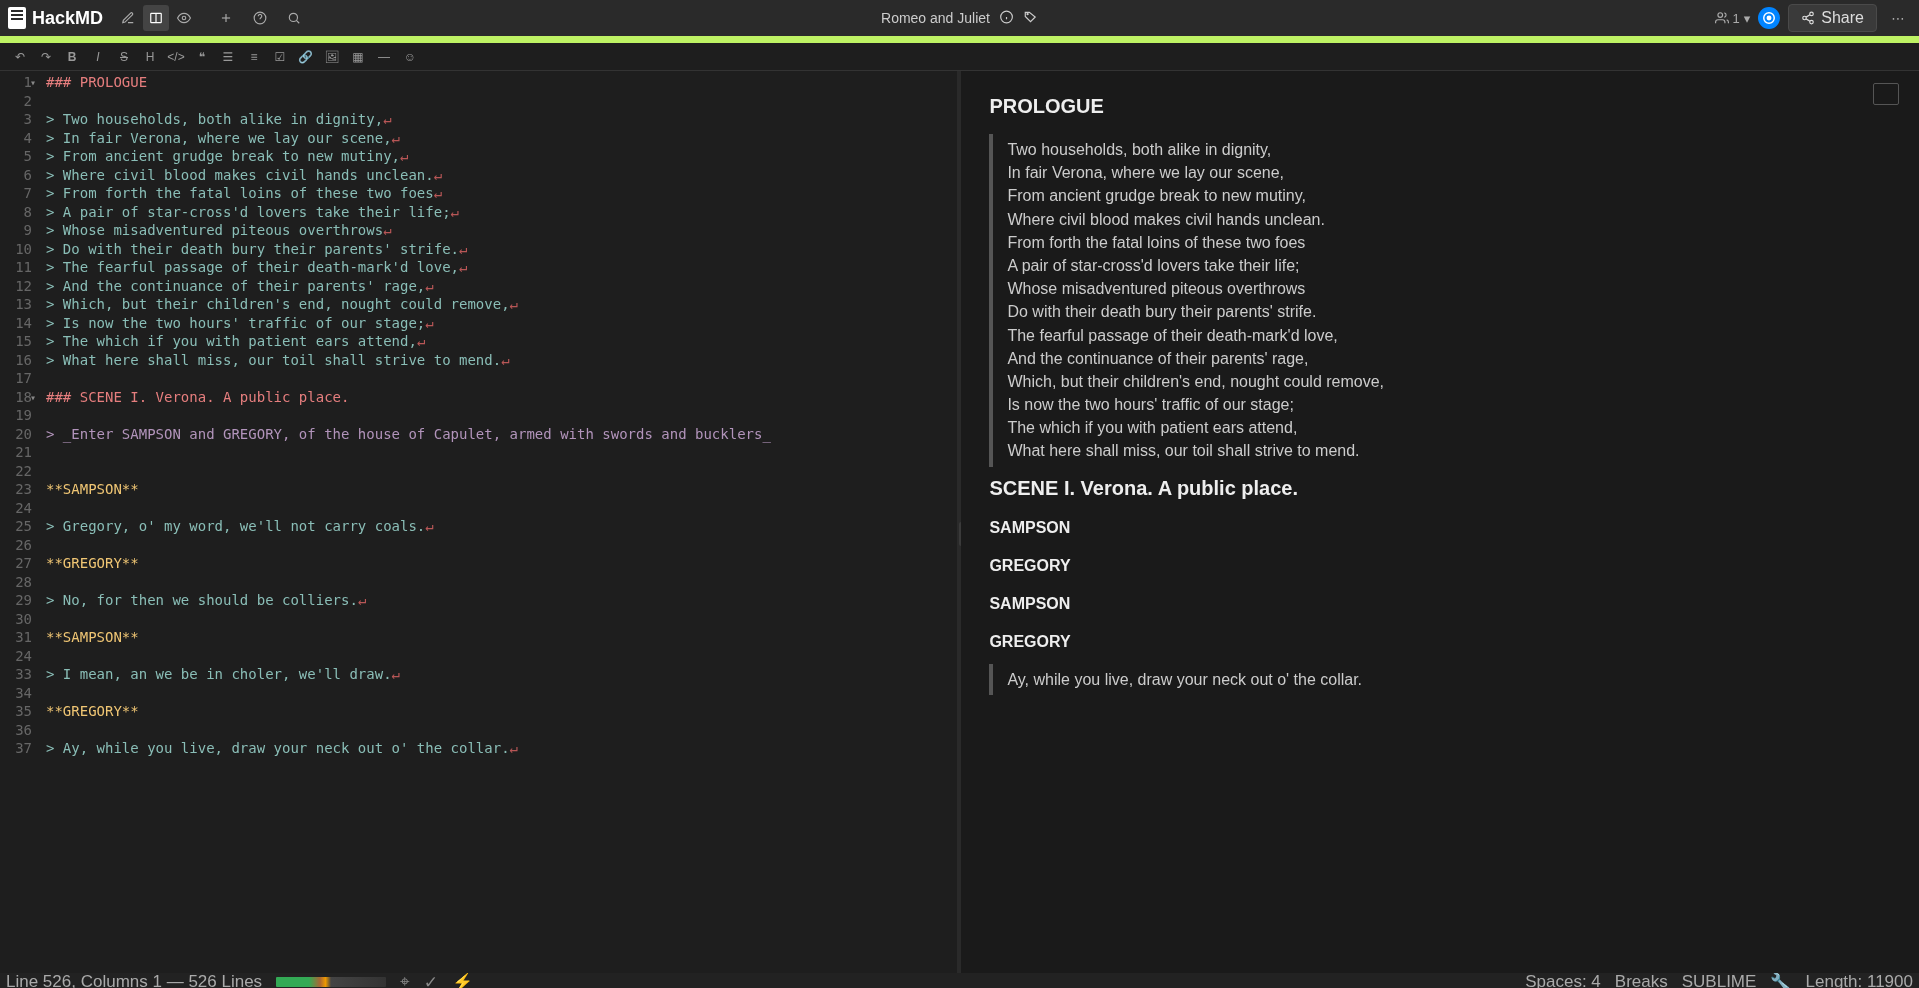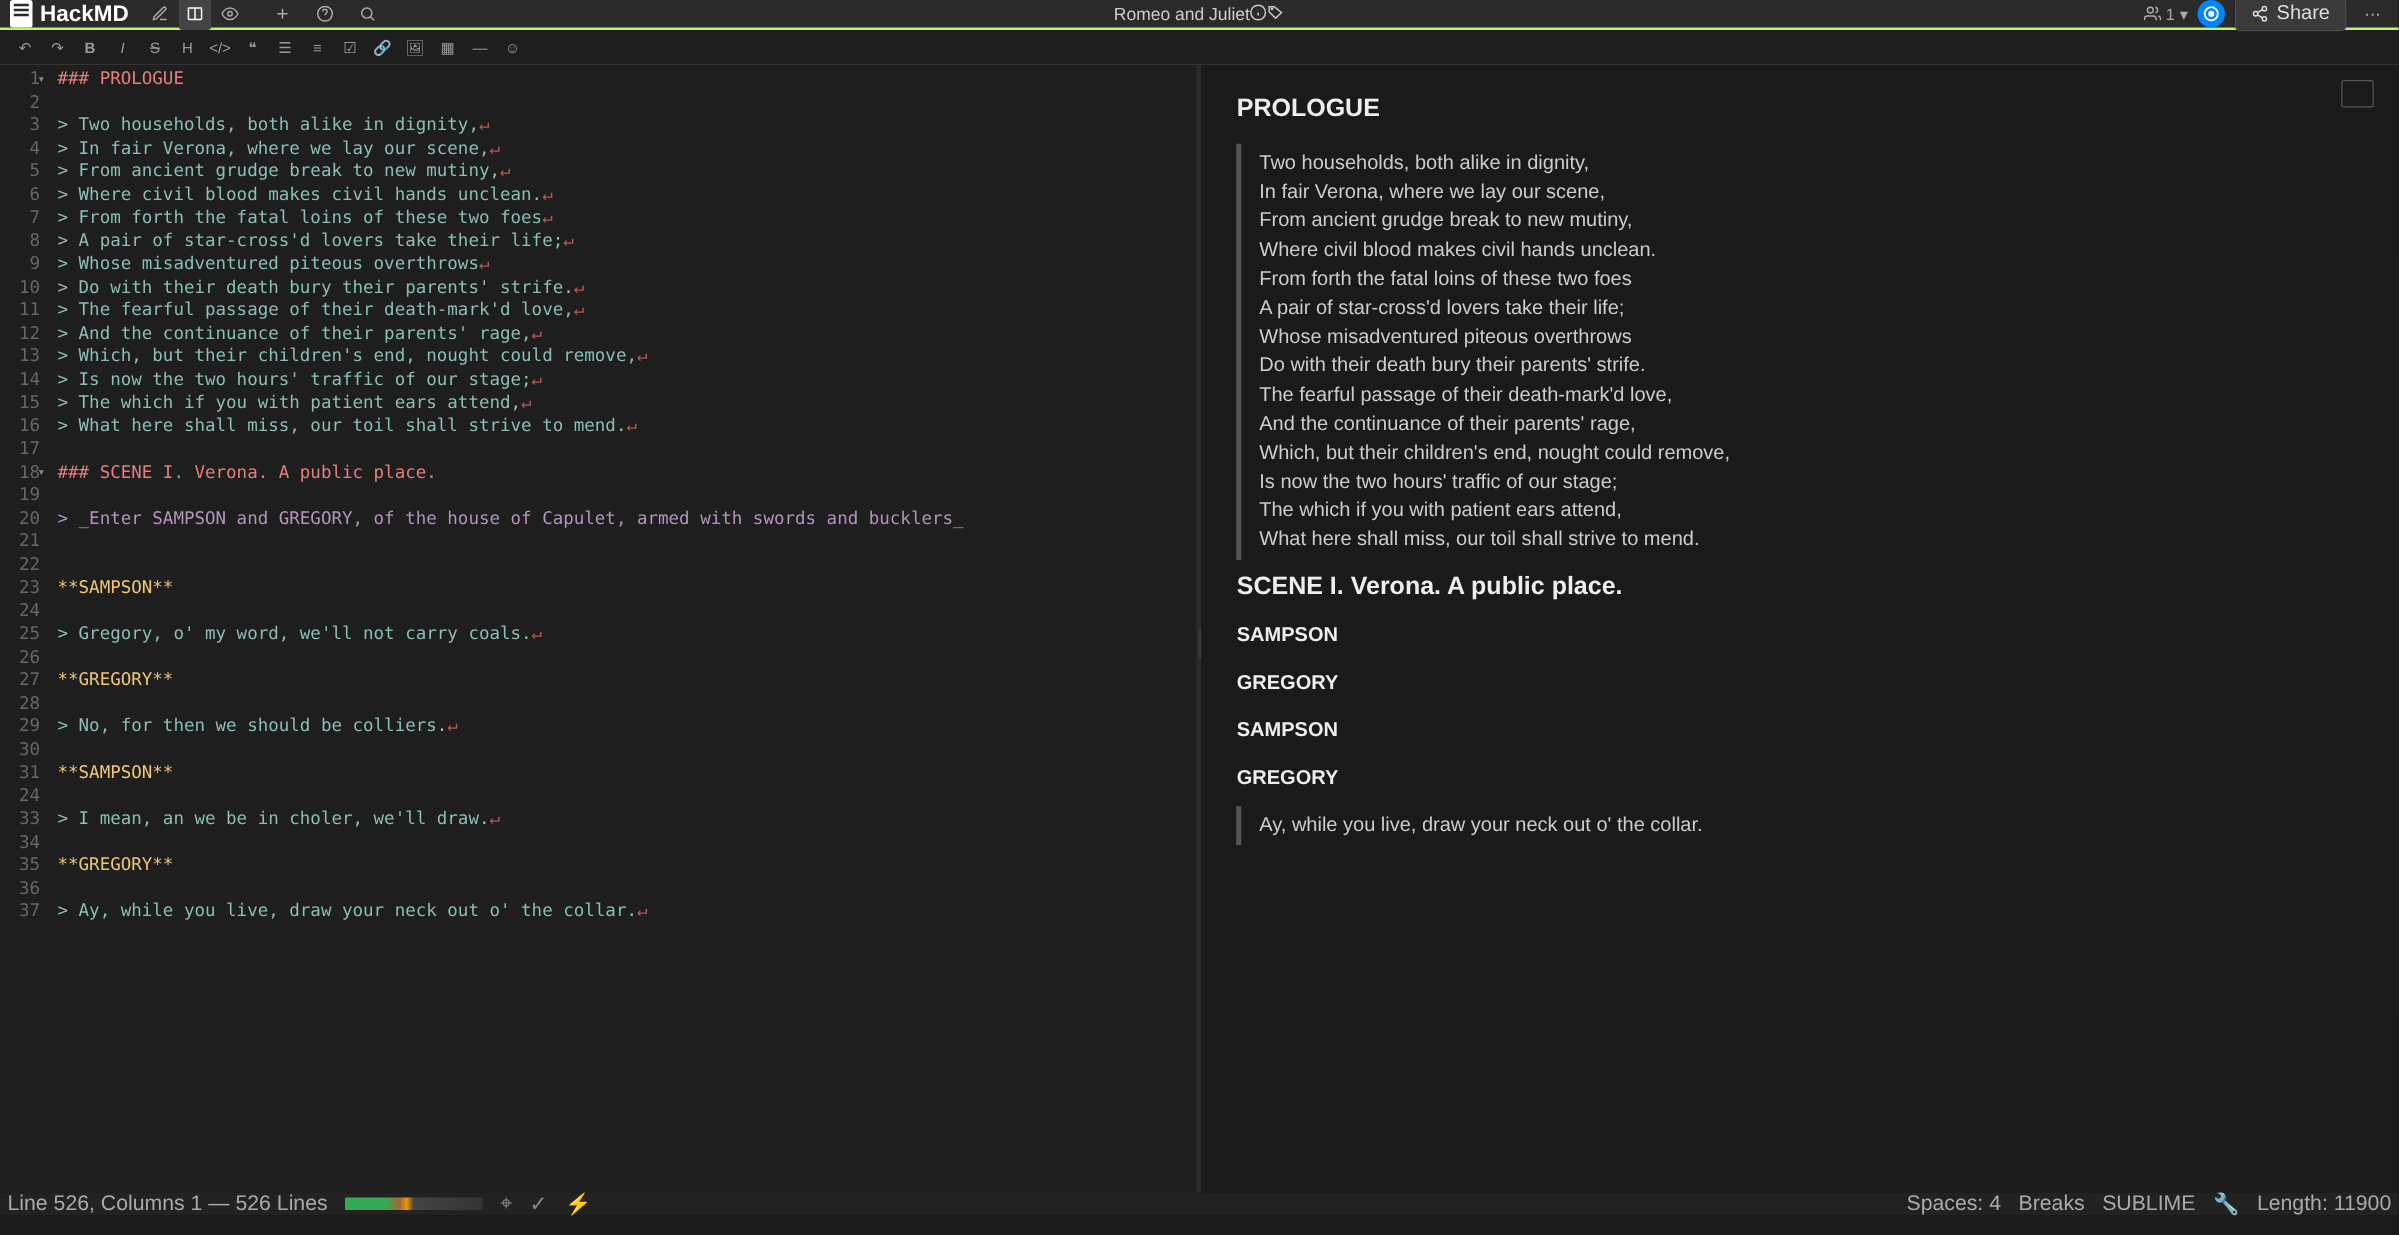--- a/index.html
+++ b/index.html
@@ -1,25 +1,25 @@
 <!DOCTYPE html>
 <html><head>
 <meta charset="utf-8">
 <style>
 * { margin: 0; padding: 0; box-sizing: border-box; }
 body { font-family: -apple-system, BlinkMacSystemFont, "Segoe UI", sans-serif; background: #1a1a1a; color: #ccc; overflow: hidden; width: 1919px; height: 988px; }
-.topbar { height: 24px; background: #2a2a2a; display: flex; align-items: center; padding: 0 8px; border-bottom: 2px solid #bef264; }
+.topbar { height: 43px; background: #2a2a2a; display: flex; align-items: center; padding: 0 8px; border-bottom: 7px solid #bef264; }
 .logo { display: flex; align-items: center; font-weight: bold; color: #fff; font-size: 18px; gap: 6px; margin-right: 12px; }
 .logo-icon { width: 18px; height: 22px; background: #fff; border-radius: 2px; position: relative; }
 .logo-icon::before { content: ""; position: absolute; top: 3px; left: 3px; right: 3px; height: 2px; background: #2a2a2a; box-shadow: 0 4px 0 #2a2a2a, 0 8px 0 #2a2a2a; }
 .view-btns { display: flex; gap: 2px; margin-right: 12px; }
 .view-btn { width: 26px; height: 26px; background: transparent; border: none; color: #aaa; border-radius: 3px; display: flex; align-items: center; justify-content: center; cursor: pointer; }
 .view-btn.active { background: #444; color: #fff; }
 .tb-btn { width: 26px; height: 26px; background: transparent; border: none; color: #aaa; display: flex; align-items: center; justify-content: center; cursor: pointer; margin: 0 4px; }
-.doc-title-wrap { position: absolute; left: 50%; transform: translateX(-50%); display: flex; align-items: center; gap: 0; color: #ccc; font-size: 14px; }
+.doc-title-wrap { position: absolute; left: 50%; transform: translateX(-50%); display: flex; align-items: center; gap: 10px; color: #ccc; font-size: 14px; }
 .spacer { flex: 1; }
 .right-controls { display: flex; align-items: center; gap: 8px; }
 .online { display: flex; align-items: center; gap: 4px; color: #aaa; font-size: 13px; }
 .avatar { width: 22px; height: 22px; border-radius: 50%; background: #0084ff; display: flex; align-items: center; justify-content: center; color: #fff; font-size: 12px; }
 .share-btn { background: #3a3a3a; border: 1px solid #4a4a4a; color: #ddd; padding: 4px 12px; border-radius: 4px; font-size: 16px; display: flex; align-items: center; gap: 6px; cursor: pointer; }
 .dots-btn { width: 26px; height: 26px; background: transparent; border: none; color: #aaa; cursor: pointer; }
 
 .fmt-toolbar { height: 28px; background: #1e1e1e; display: flex; align-items: center; padding: 0 8px; gap: 2px; border-bottom: 1px solid #333; }
 .fmt-btn { width: 24px; height: 22px; background: transparent; border: none; color: #999; display: flex; align-items: center; justify-content: center; cursor: pointer; font-size: 12px; }
 

